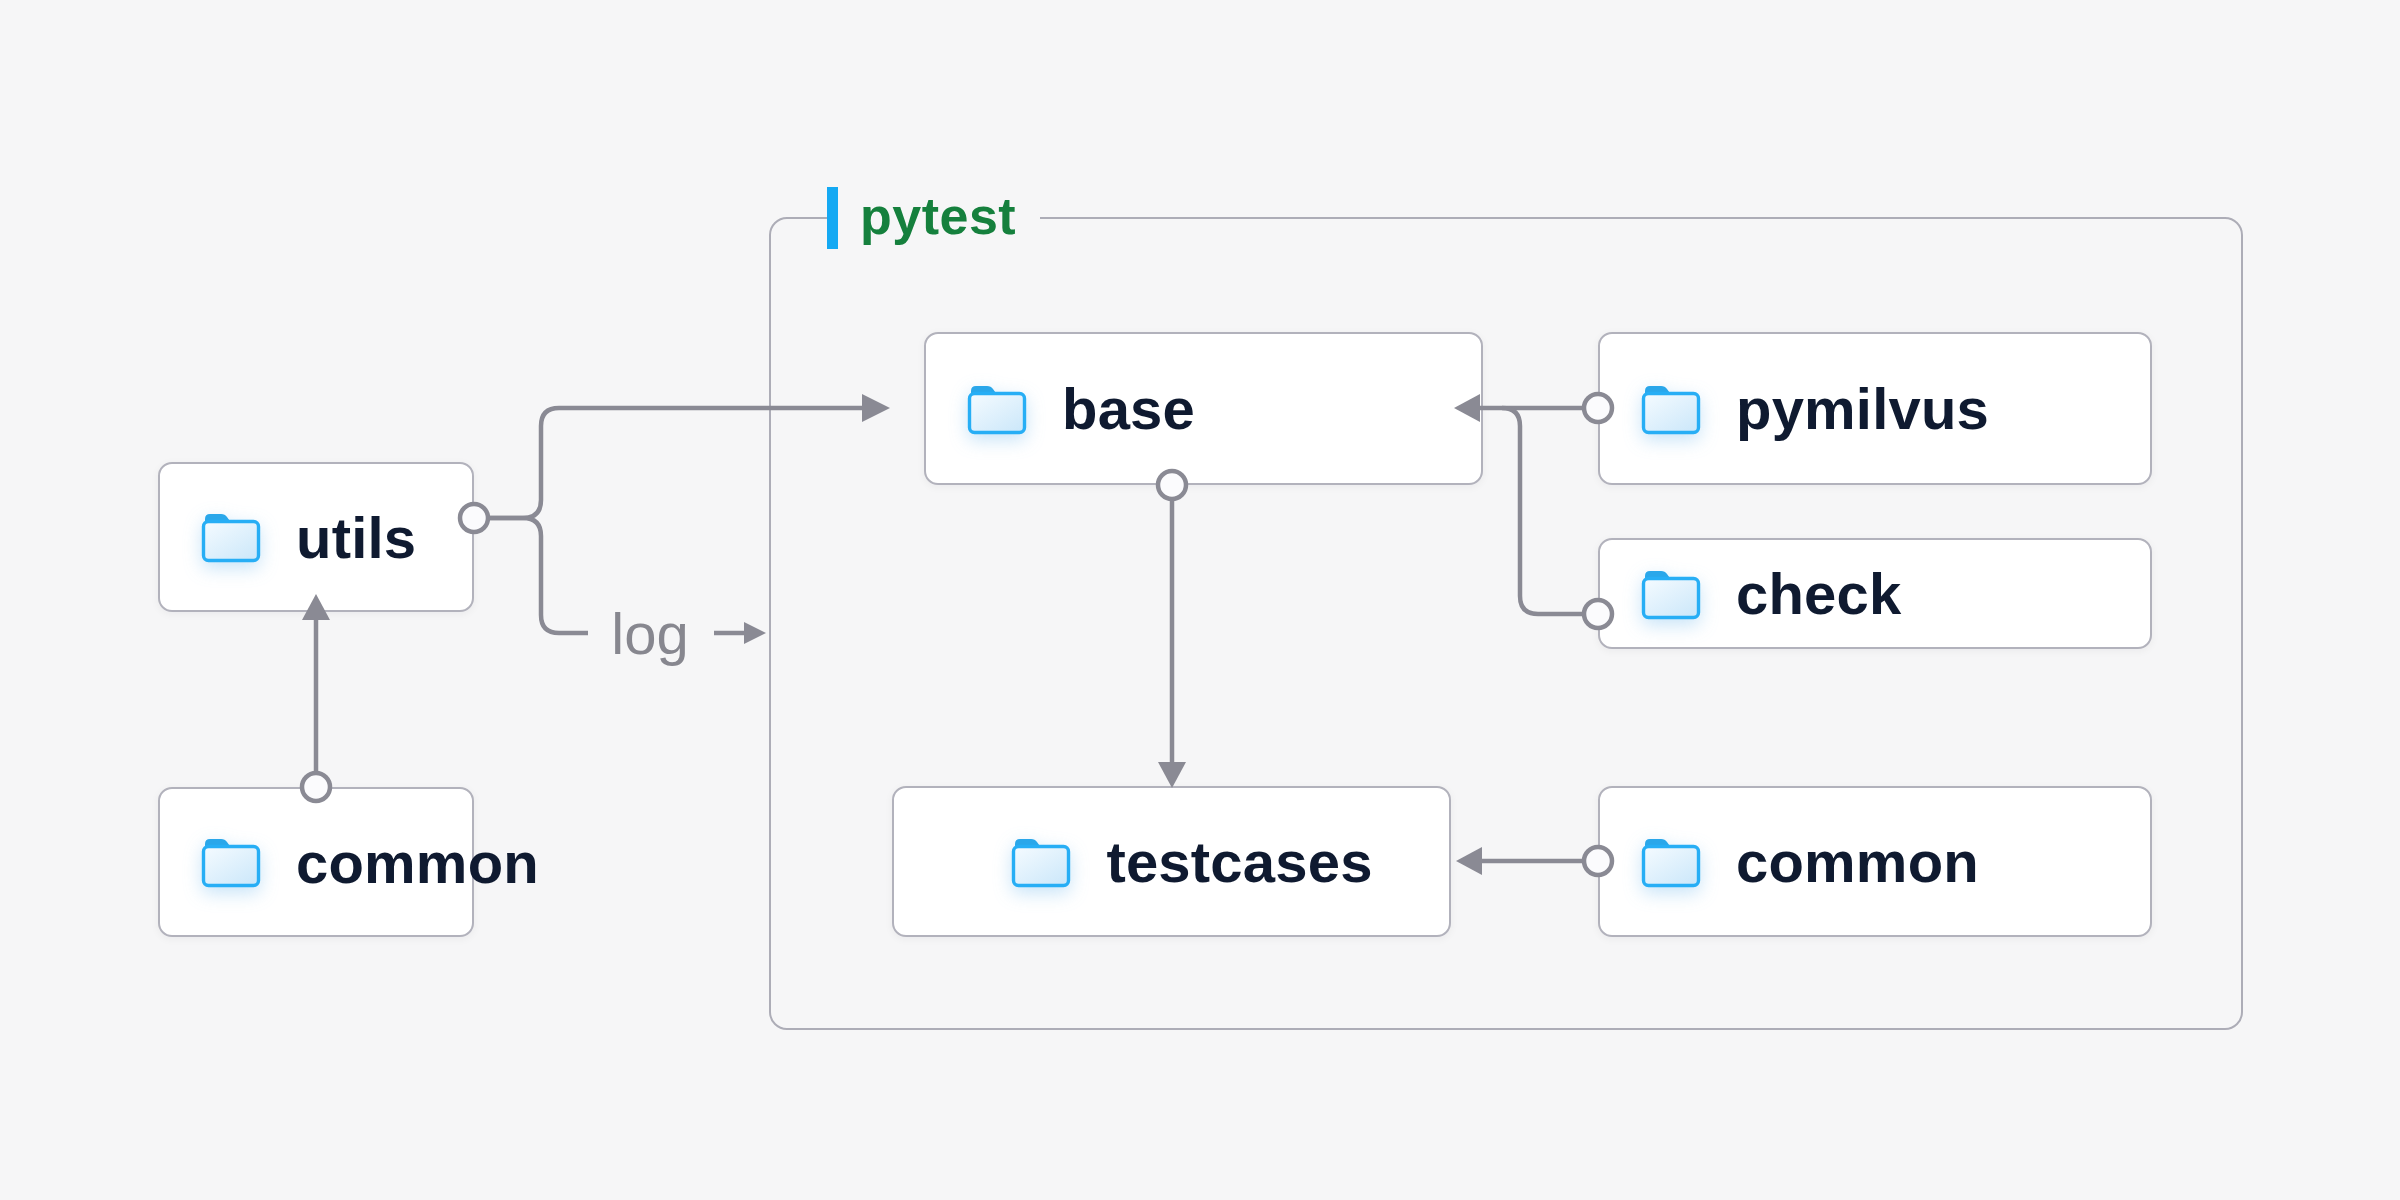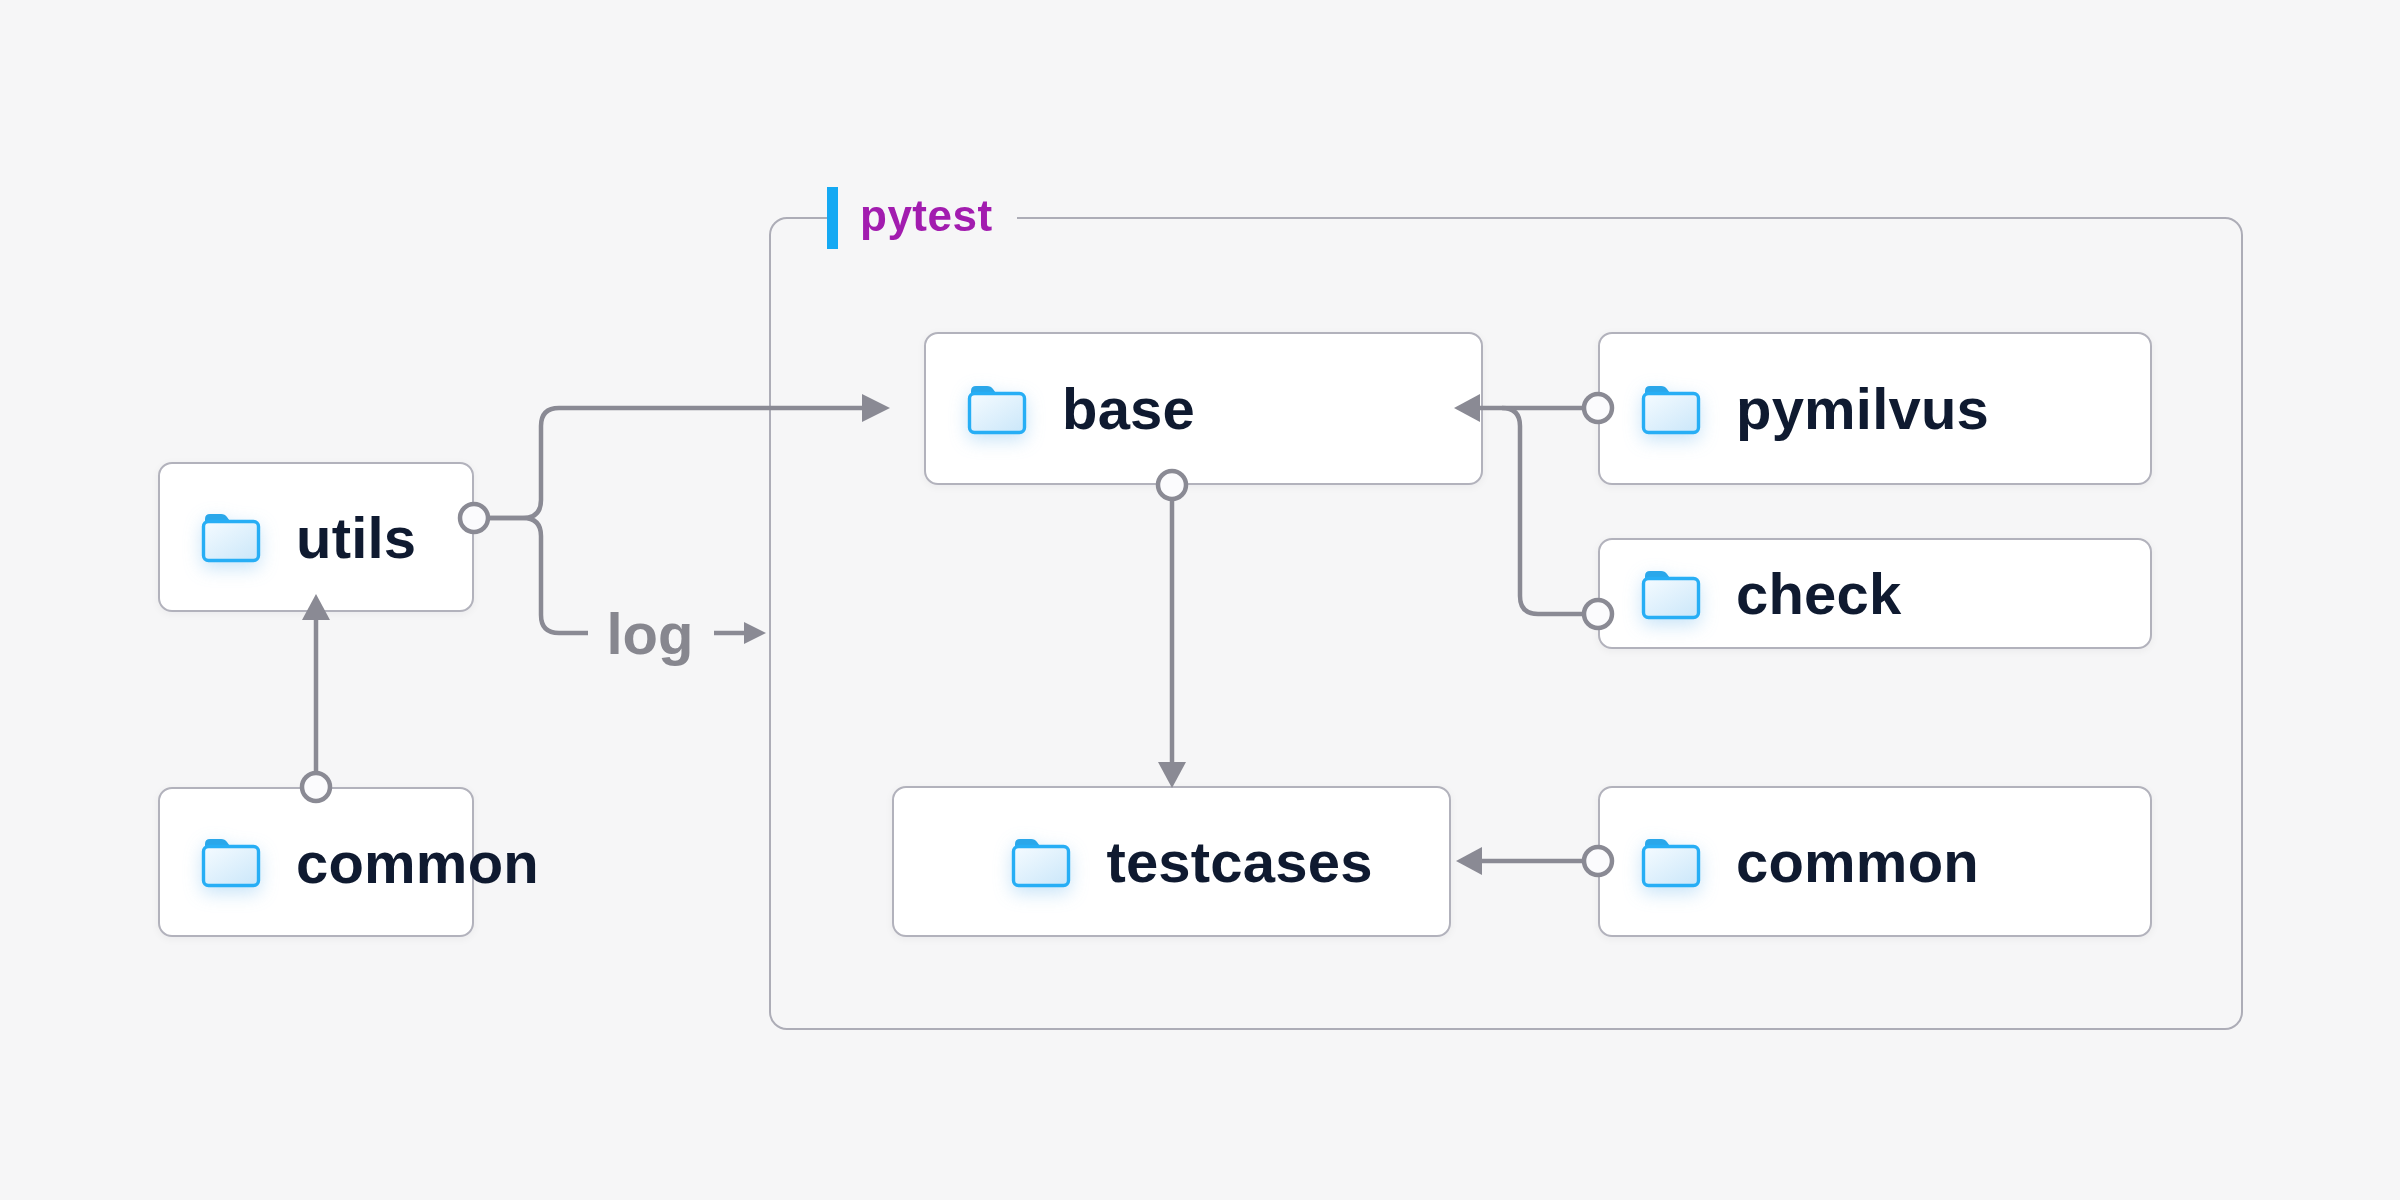--- a/index.html
+++ b/index.html
@@ -31,23 +31,23 @@
     background:#f6f6f7;
     padding-right:24px;
     z-index:2;
   }
   .accent-bar{
     width:11px;height:62px;
     background:#14a9f3;
     flex:none;
   }
   .pytest-title{
-    font-size:44px;
+    font-size:52px;
     font-weight:700;
-    color:#a21caf;
+    color:#15803d;
     letter-spacing:0.5px;
     line-height:1;
     padding-bottom:4px;
   }
   
   .node{
     position:absolute;
     display:flex;align-items:center;gap:32px;
     padding-left:38px;
     background:#ffffff;
@@ -84,21 +84,21 @@
   }
   svg.edges .wire{fill:none;stroke:#8a8a94;stroke-width:4.5;}
   svg.edges .head{fill:#8a8a94;stroke:none;}
   svg.edges .dot{fill:#fbfbfd;stroke:#8a8a94;stroke-width:4.5;}
   .edge-label{
     position:absolute;
     left:594px;top:593px;
     width:112px;height:80px;
     display:flex;align-items:center;justify-content:center;
     font-size:58px;
-    font-weight:700;
+    font-weight:400;
     color:#87878f;
     z-index:6;
   }
   .icon-defs{position:absolute;width:0;height:0;overflow:hidden;}
 </style>
 </head>
 <body>
 
 <svg class="icon-defs" aria-hidden="true">
   <defs>

